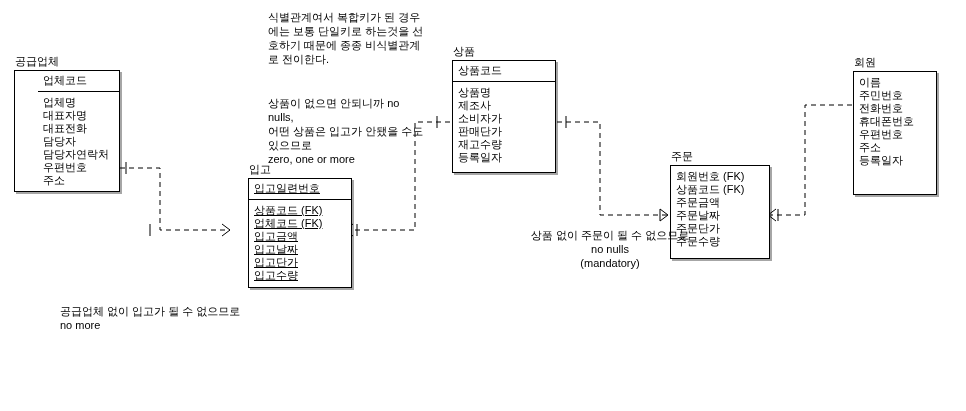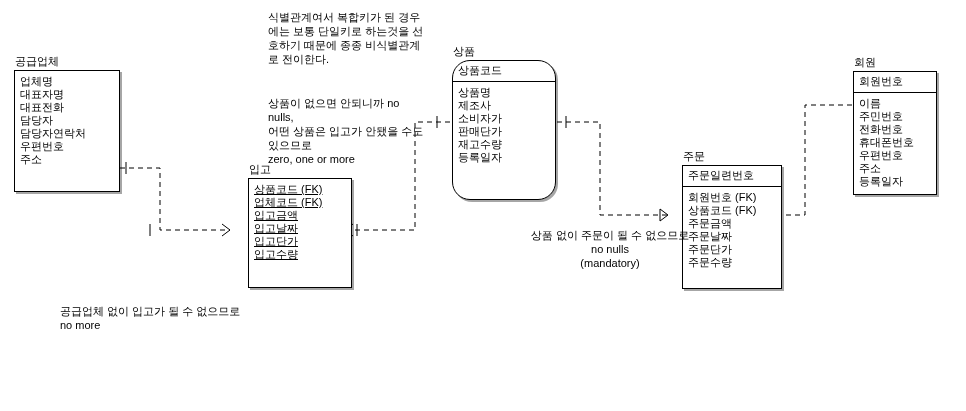--- a/index.html
+++ b/index.html
@@ -76,74 +76,74 @@
       <path d="M566 116 L566 128"></path>
       <path d="M660 209 L660 221"></path>
 
       <path d="M768 215 L805 215 L805 105 L866 105" stroke-dasharray="5,4"></path>
       <path d="M768 215 L776 209 M768 215 L776 221"></path>
       <path d="M778 209 L778 221"></path>
       <path d="M858 99 L858 111"></path>
     </g>
   </svg>
 
-  <div class="entity" style="left:14px;top:70px;width:106px;height:122px;">
+  <div class="entity" style="left:14px;top:70px;width:106px;height:122px;padding-left:23px;">
     <div class="ename">공급업체</div>
+    <div class="pk">업체코드</div>
     <div class="attrs">
       <div>업체명</div>
       <div>대표자명</div>
       <div>대표전화</div>
       <div>담당자</div>
       <div>담당자연락처</div>
       <div>우편번호</div>
       <div>주소</div>
     </div>
   </div>
 
   <div class="entity" style="left:248px;top:178px;width:104px;height:110px;text-decoration:underline;">
     <div class="ename">입고</div>
+    <div class="pk">입고일련번호</div>
     <div class="attrs">
       <div>상품코드 (FK)</div>
       <div>업체코드 (FK)</div>
       <div>입고금액</div>
       <div>입고날짜</div>
       <div>입고단가</div>
       <div>입고수량</div>
     </div>
   </div>
 
-  <div class="entity" style="left:452px;top:60px;width:104px;height:140px;border-radius:18px;">
+  <div class="entity" style="left:452px;top:60px;width:104px;height:113px;">
     <div class="ename">상품</div>
     <div class="pk">상품코드</div>
     <div class="attrs">
       <div>상품명</div>
       <div>제조사</div>
       <div>소비자가</div>
       <div>판매단가</div>
       <div>재고수량</div>
       <div>등록일자</div>
     </div>
   </div>
 
-  <div class="entity" style="left:670px;top:165px;width:100px;height:124px;margin-left:12px;">
+  <div class="entity" style="left:670px;top:165px;width:100px;height:94px;">
     <div class="ename">주문</div>
-    <div class="pk">주문일련번호</div>
     <div class="attrs">
       <div>회원번호 (FK)</div>
       <div>상품코드 (FK)</div>
       <div>주문금액</div>
       <div>주문날짜</div>
       <div>주문단가</div>
       <div>주문수량</div>
     </div>
   </div>
 
   <div class="entity" style="left:853px;top:53px;width:84px;height:124px;margin-top:18px;">
     <div class="ename">회원</div>
-    <div class="pk">회원번호</div>
     <div class="attrs">
       <div>이름</div>
       <div>주민번호</div>
       <div>전화번호</div>
       <div>휴대폰번호</div>
       <div>우편번호</div>
       <div>주소</div>
       <div>등록일자</div>
     </div>
   </div>

